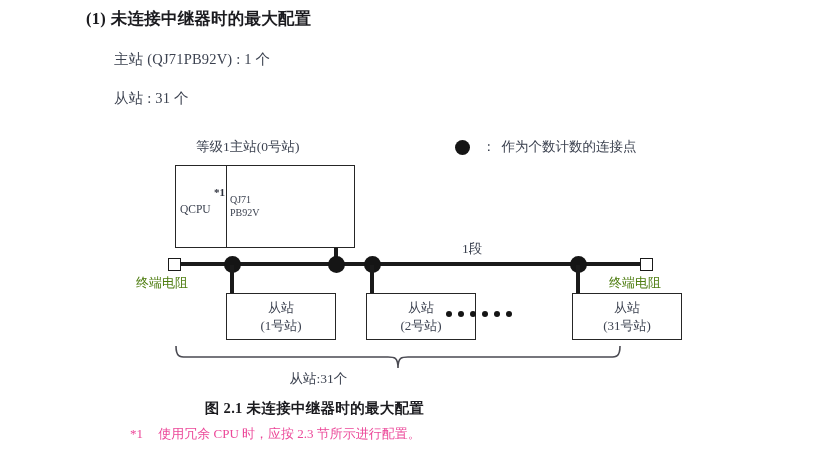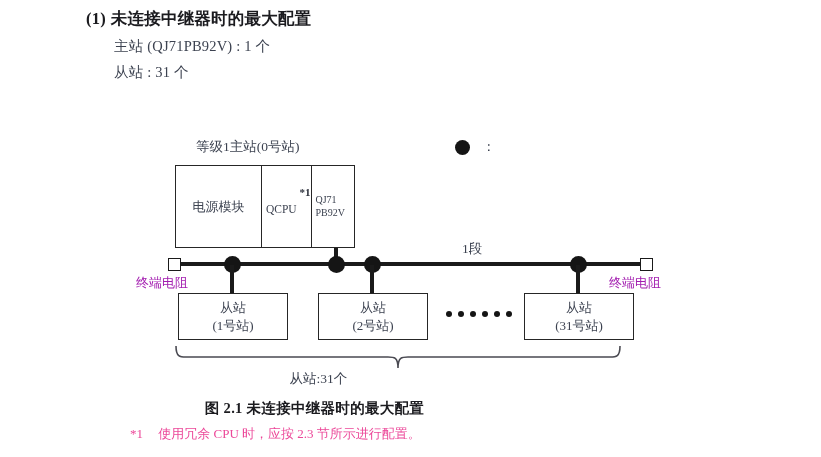--- a/index.html
+++ b/index.html
@@ -29,21 +29,21 @@
     font-weight: bold;
     font-size: 16.5px;
     color: #1b1b1f;
     letter-spacing: 0.2px;
   }
   #heading-number {
     margin-right: 5px;
   }
   .header-sub {
     margin-left: 28px;
-    margin-top: 7px;
+    margin-top: 20px;
     font-size: 14.5px;
     color: #3c4250;
     letter-spacing: 0.2px;
   }
 
   
   #diagram {
     position: absolute;
     left: 0;
     top: 0;
@@ -145,21 +145,21 @@
     background: #ffffff;
     box-sizing: border-box;
     top: 258px;
   }
   #terminator-left  { left: 168px; }
   #terminator-right { left: 640px; }
 
   .terminator-label {
     position: absolute;
     font-size: 13px;
-    color: #a21caf;
+    color: #4d7c0f;
     white-space: nowrap;
   }
   #terminator-label-left  { left: 136px; top: 274px; }
   #terminator-label-right { left: 609px; top: 274px; }
 
   
   .node {
     position: absolute;
     width: 17px;
     height: 17px;
@@ -203,20 +203,21 @@
     border: 1.3px solid #262626;
     box-sizing: border-box;
     background: #ffffff;
     display: flex;
     flex-direction: column;
     align-items: center;
     justify-content: center;
     font-size: 13px;
     color: #3c4250;
     line-height: 1.35;
+    margin-left: 48px;
   }
   #slave-box-1  { left: 178px; }
   #slave-box-2  { left: 318px; }
   #slave-box-31 { left: 524px; }
 
   
   #ellipsis {
     position: absolute;
     left: 446px;
     top: 311px;
@@ -305,28 +306,26 @@
   </div>
   <div class="header-sub">主站 (QJ71PB92V) : 1 个</div>
   <div class="header-sub">从站 : 31 个</div>
 </div>
 
 <div id="diagram">
 
   <div id="legend">
     <span id="legend-dot"></span>
     <span id="legend-colon">：</span>
+    <span>作为个数计数的连接点</span>
   </div>
 
   <div id="master-caption">等级1主站(0号站)</div>
 
   <div id="master-rack">
-    <div class="rack-cell" id="cell-power">
-      <span>电源模块</span>
-    </div>
     <div class="rack-cell" id="cell-qcpu">
       <span>QCPU</span>
       <span id="asterisk-note">*1</span>
     </div>
     <div class="rack-cell" id="cell-master">
       <span>
         <span>QJ71</span><br>
         <span>PB92V</span>
       </span>
     </div>

